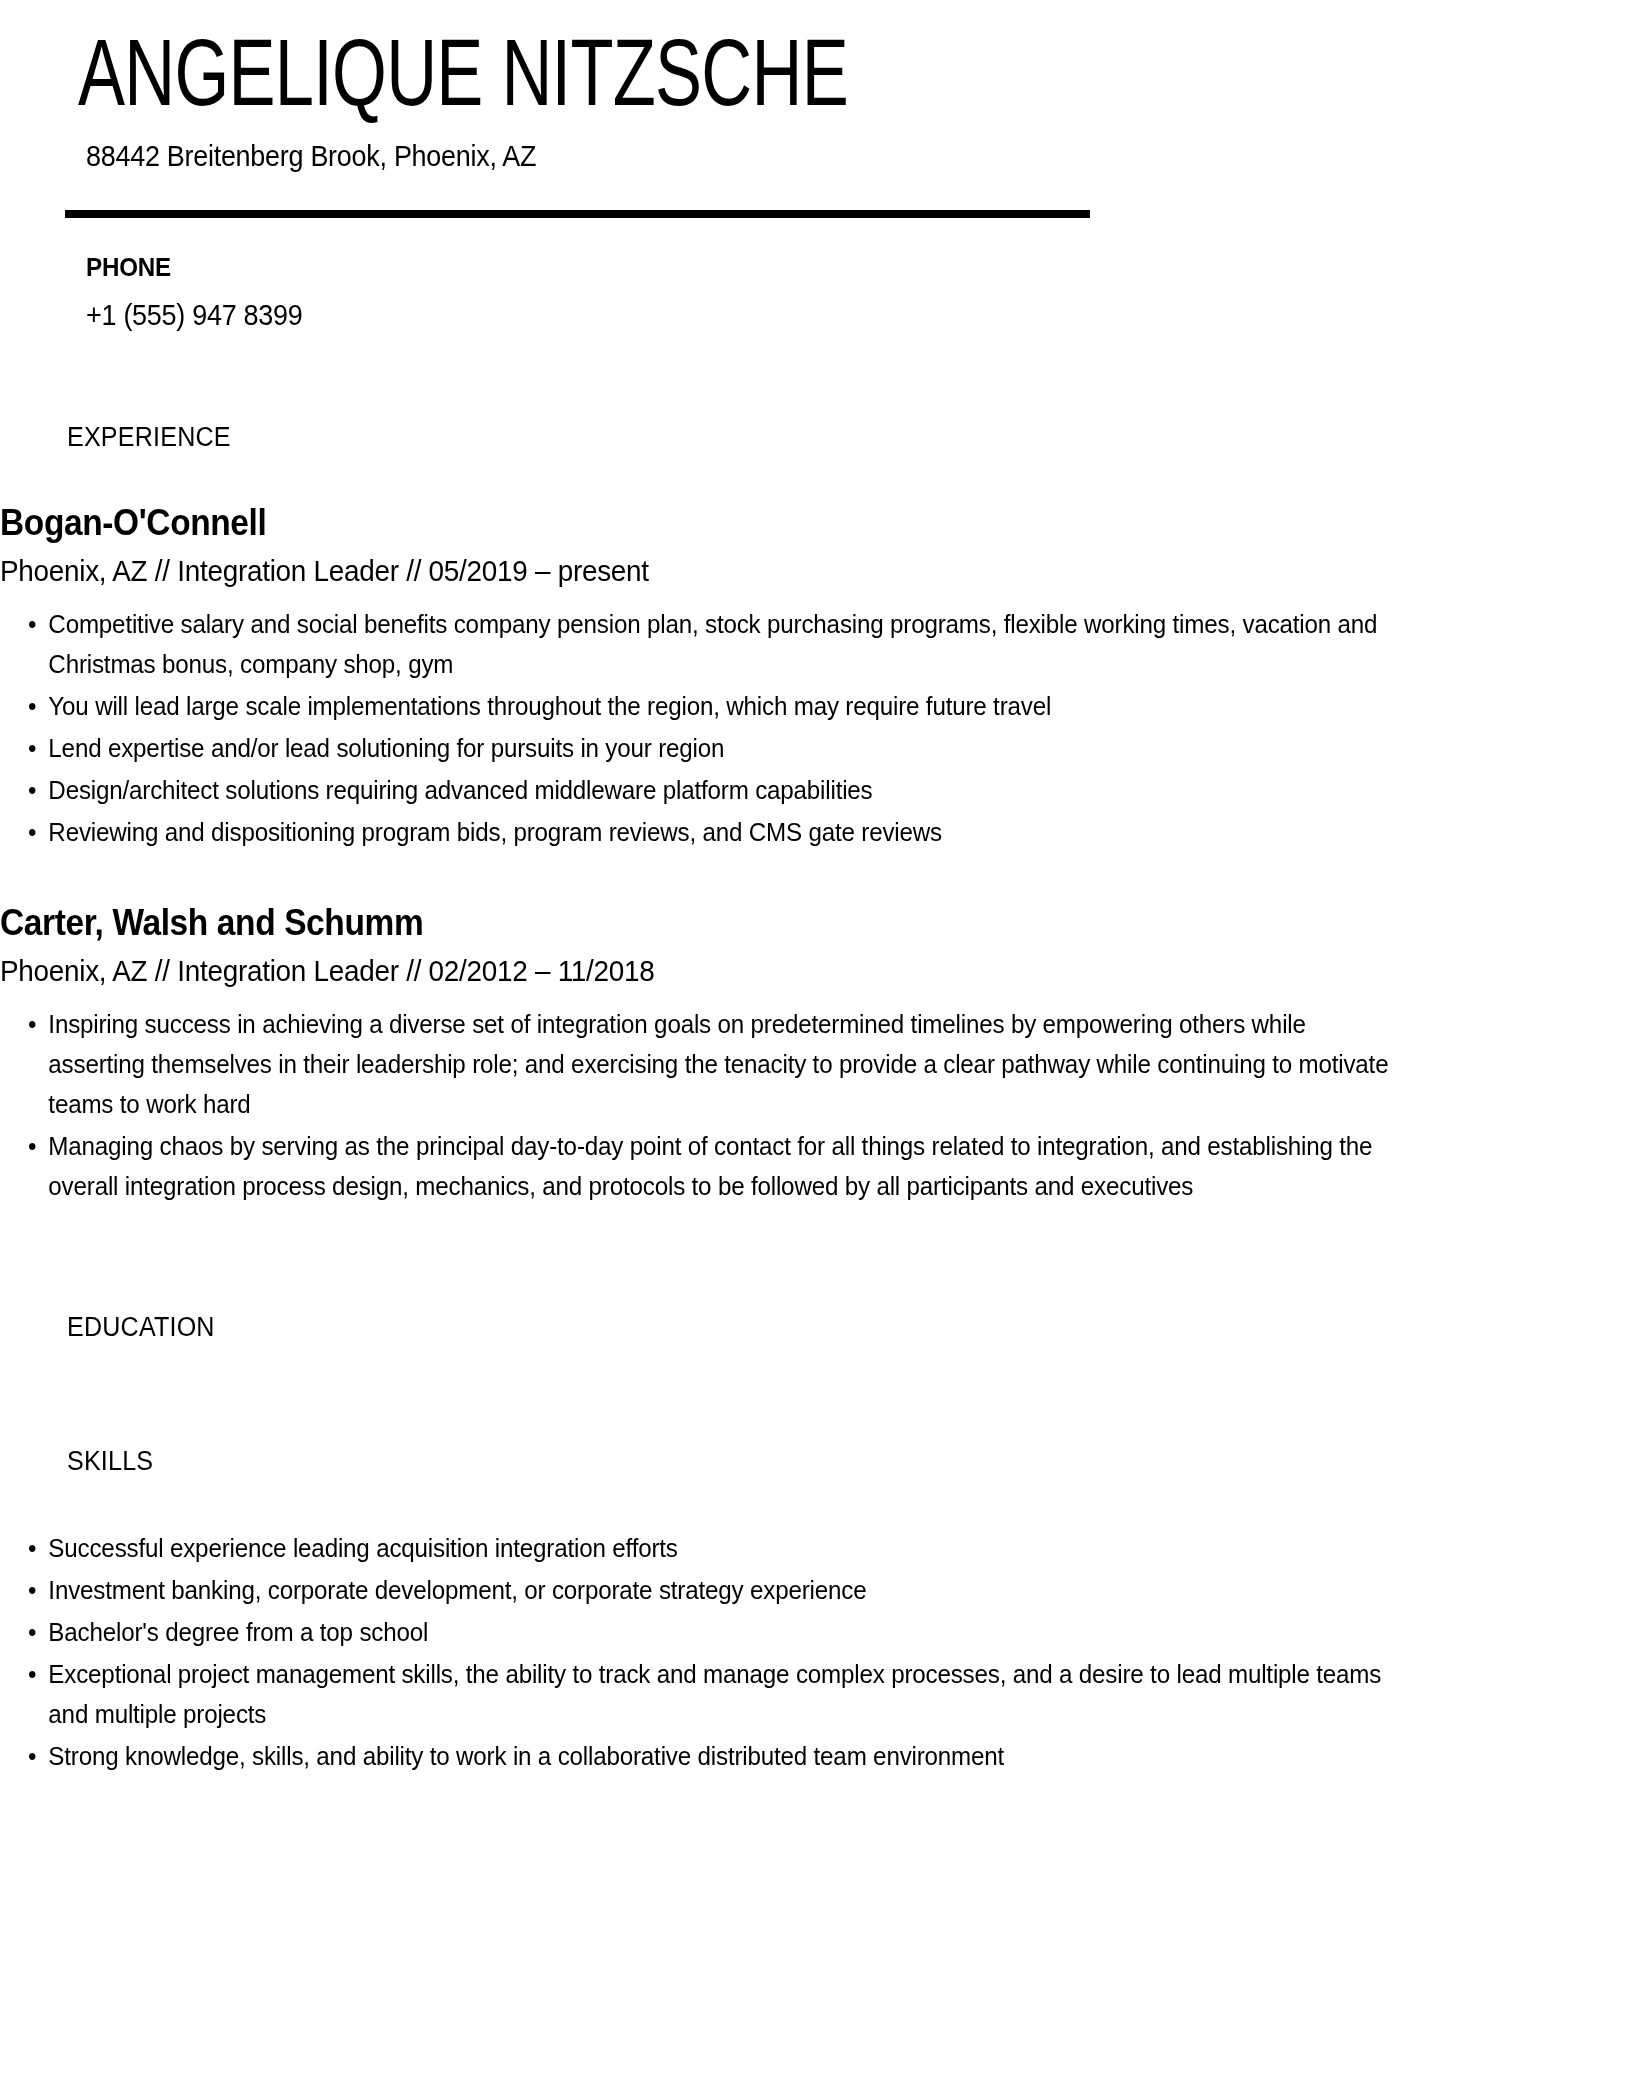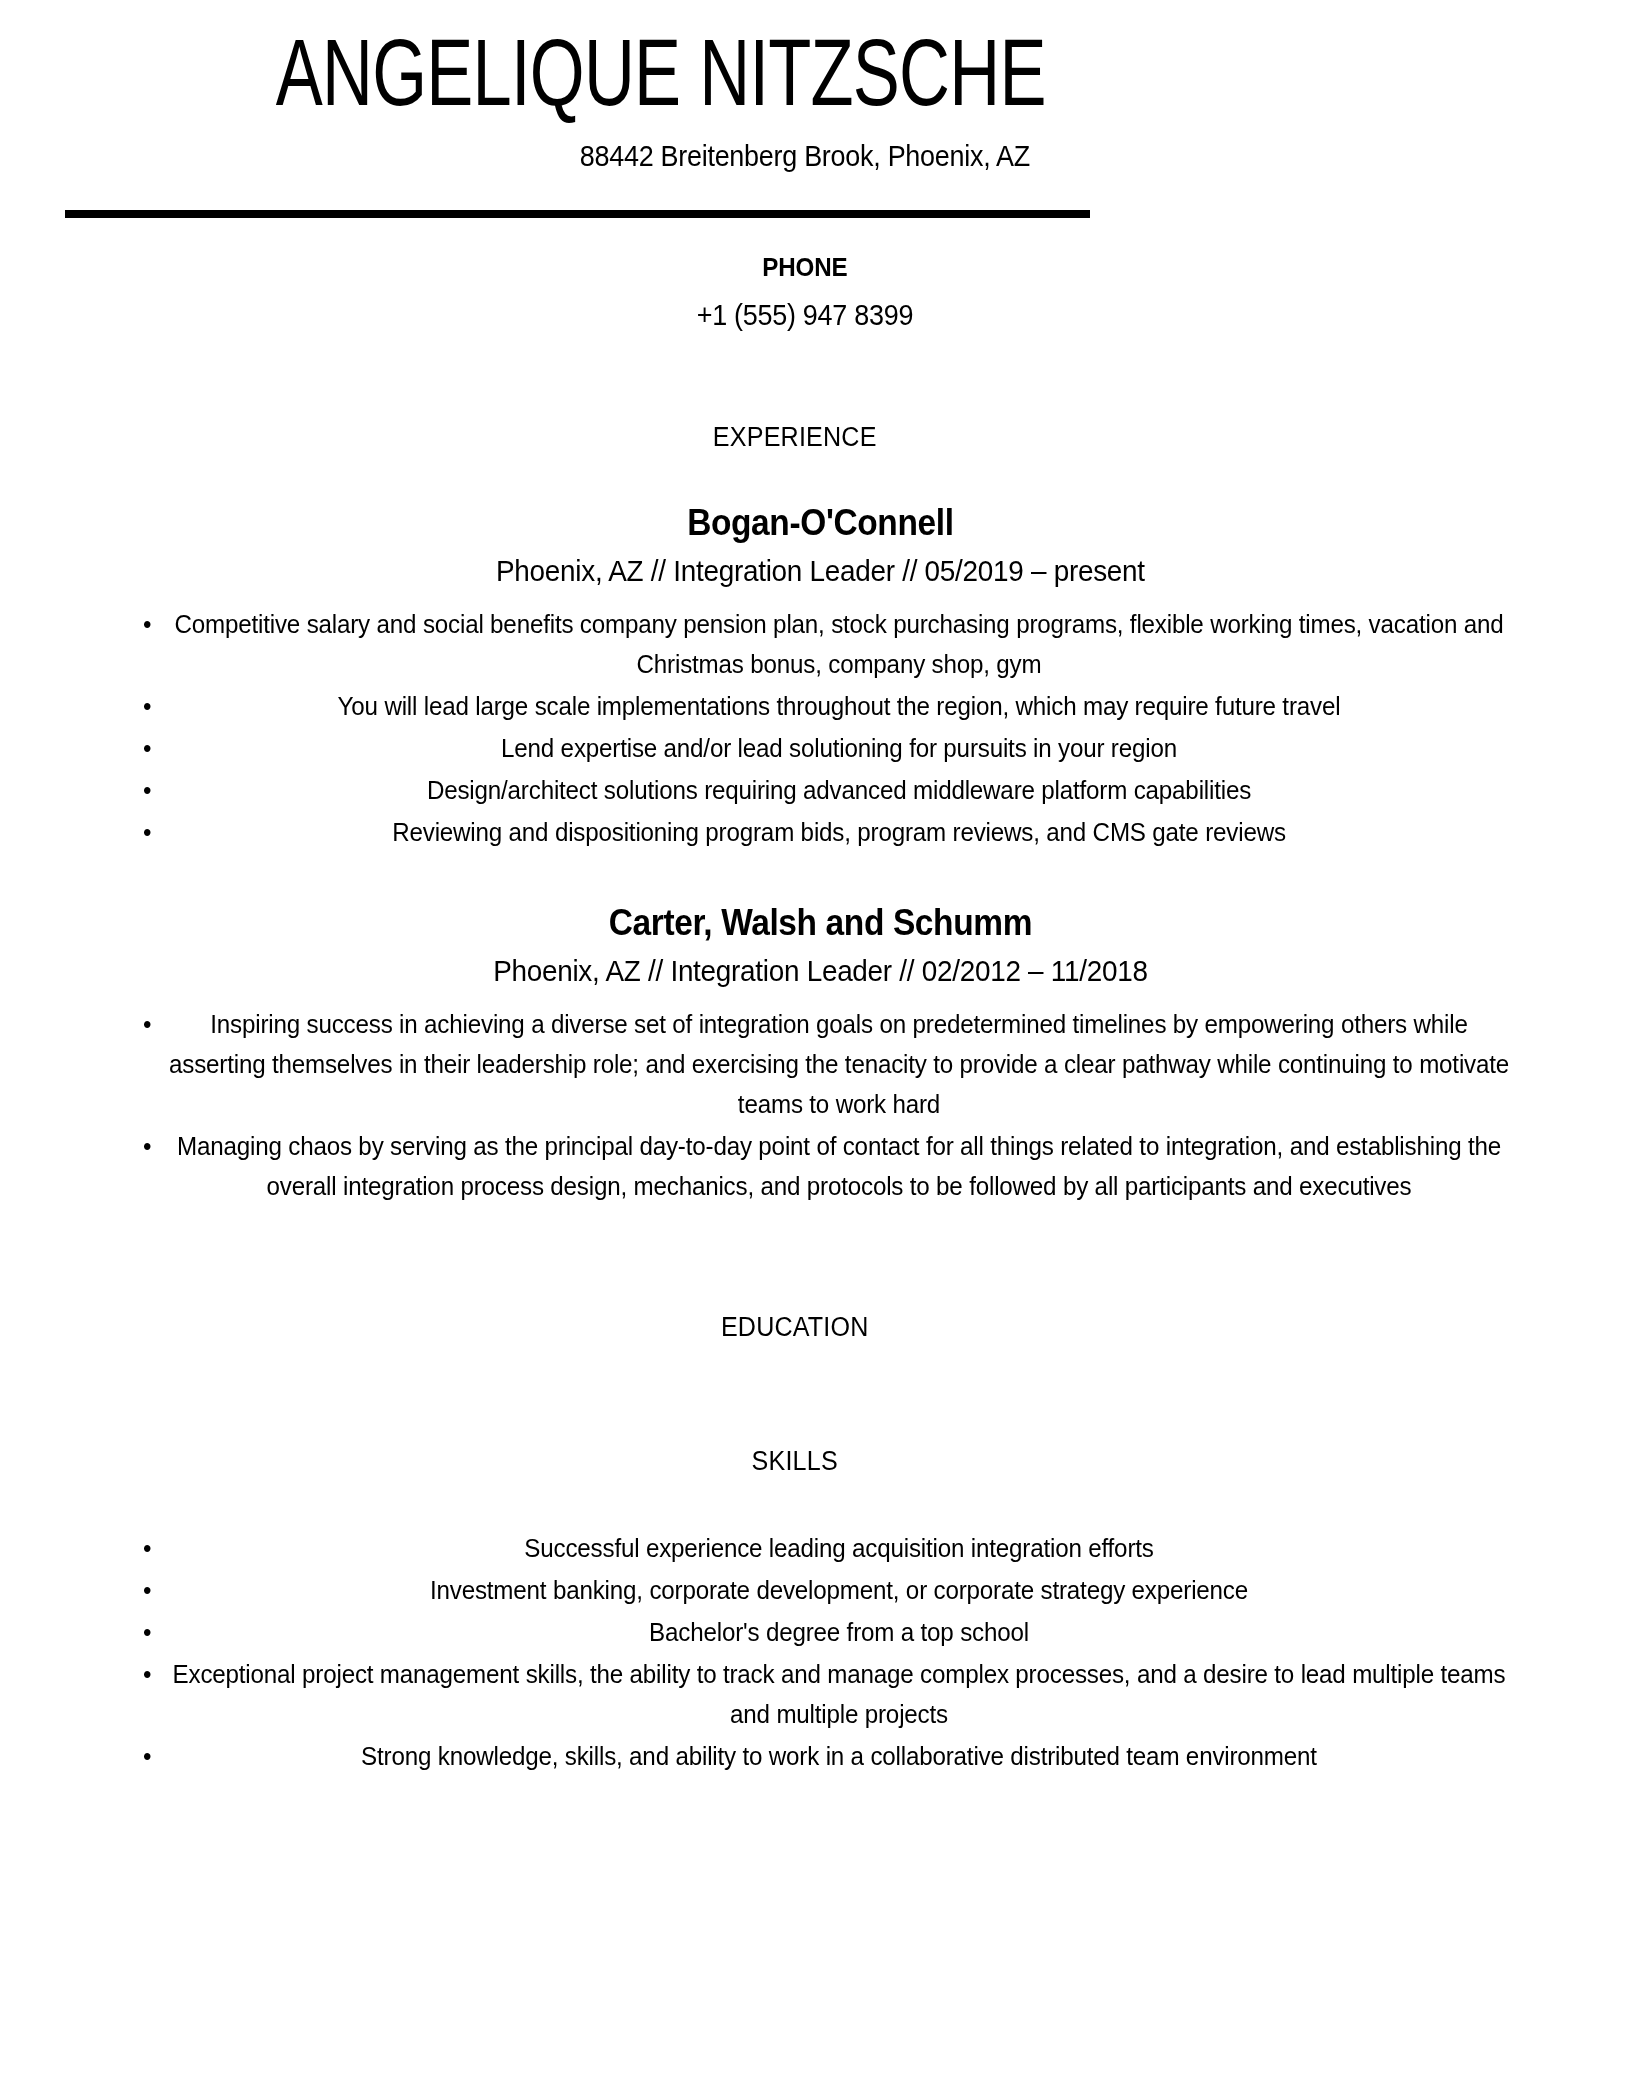--- a/index.html
+++ b/index.html
@@ -4,21 +4,20 @@
 <style>
   html, body { margin: 0; padding: 0; background: #ffffff; }
   .page {
     position: relative;
     width: 1632px;
     height: 2098px;
     background: #ffffff;
     color: #000000;
     font-family: "Liberation Sans", "DejaVu Sans", sans-serif;
     overflow: hidden;
-    text-align: center;
   }
   .condense { transform: scaleX(0.93); transform-origin: 0 0; }
 
   .person-name {
     margin: 26px 0 0 78px;
     font-size: 94px;
     font-weight: 400;
     line-height: 94px;
     letter-spacing: -1px;
     white-space: nowrap;
@@ -53,21 +52,21 @@
   .section-title {
     margin-left: 67px;
     font-size: 27px;
     line-height: 38px;
     letter-spacing: 0.2px;
   }
   .st-experience { margin-top: 82px; }
   .st-education  { margin-top: 102px; }
   .st-skills     { margin-top: 96px; }
 
-  .job { margin-left: 115px; }
+  .job { }
   .job-title {
     font-size: 36px;
     font-weight: 700;
     line-height: 46px;
     letter-spacing: -0.4px;
   }
   .jt-1 { margin-top: 44px; }
   .jt-2 { margin-top: 48px; }
   .job-meta {
     margin-top: 4px;

